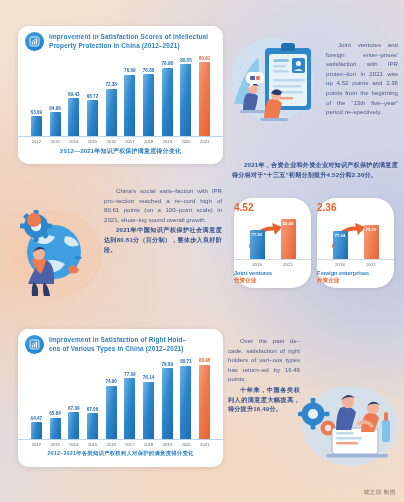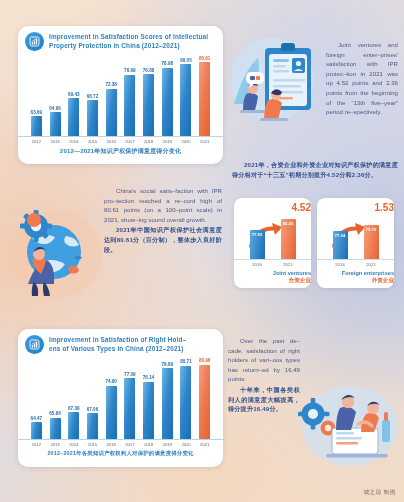--- a/index.html
+++ b/index.html
@@ -123,26 +123,26 @@
   
   .pair-wrap {
     position: absolute;
     display: flex;
     gap: 6px;
   }
   .pair-card {
     position: relative;
     width: 77px;
     background: #fff;
-    border-radius: 8px;
+    border-radius: 19px;
     box-shadow: 0 1px 4px rgba(120,110,120,.2);
     padding: 4px 0 3px;
     display: flex;
     flex-direction: column;
-    align-items: flex-end;
+    align-items: flex-start;
   }
   .delta {
     font-size: 10px;
     font-weight: 700;
     color: #e8622e;
     line-height: 11px;
   }
   .pair-plot {
     position: relative;
     width: 100%;
@@ -382,21 +382,21 @@
         </div>
       </div>
       <div class="pair-axis">
         <span>2016</span>
         <span>2021</span>
       </div>
       <div class="pair-en">Joint ventures</div>
       <div class="pair-cn">合资企业</div>
     </div>
     <div class="pair-card">
-      <div class="delta">1.53</div>
+      <div class="delta">2.36</div>
       <div class="pair-plot">
         <svg class="arrow-svg" width="40" height="26" viewBox="0 0 40 26">
           <path d="M3 23 q6 -20 27 -17" stroke="#e8622e" stroke-width="4" fill="none" stroke-linecap="round"></path>
           <path d="M24 0 l10 4 l-7 8z" fill="#e8622e"></path>
         </svg>
         <div class="pair-col">
           <div class="pair-bar blue" style="height: 27.8257px;">
             <span>77.34</span>
           </div>
         </div>

